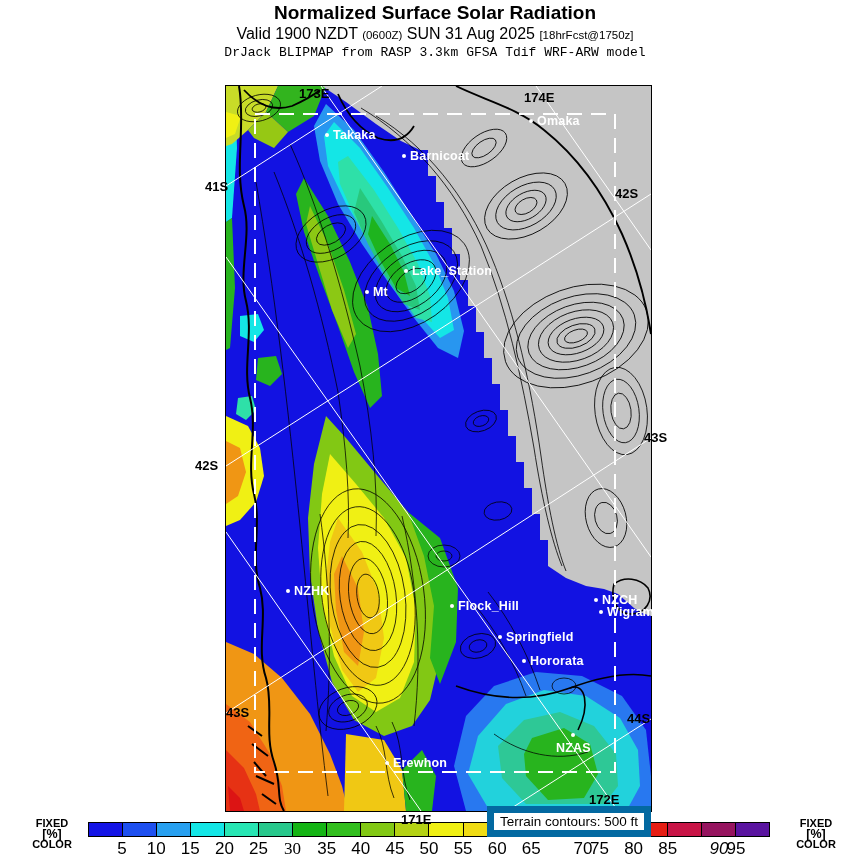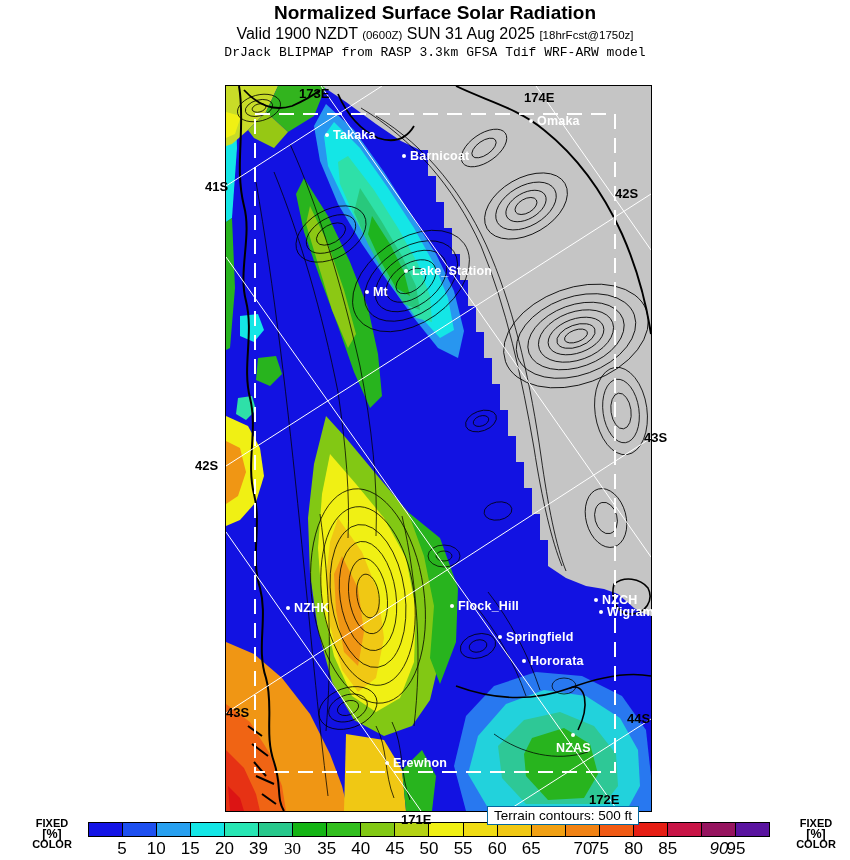--- a/index.html
+++ b/index.html
@@ -15,21 +15,21 @@
   #map-frame{position:absolute;left:225px;top:85px;width:425px;height:725px;
              border:1px solid #000;box-sizing:content-box;}
   #map-frame svg{display:block;}
   .station{position:absolute;display:flex;align-items:center;gap:4px;z-index:5;
            transform:translateY(-50%);white-space:nowrap;pointer-events:none;}
   .station .dot{width:4px;height:4px;border-radius:50%;background:#fff;flex:0 0 auto;}
   .station .lbl{color:#fff;font-size:12.5px;font-weight:bold;letter-spacing:.2px;}
   .grat{position:absolute;color:#000;font-size:13px;font-weight:bold;z-index:4;
         white-space:nowrap;pointer-events:none;}
   #terrain-note{position:absolute;left:487px;top:806px;z-index:6;background:#fff;
-        border:1px solid #0369a1;padding:0 6px;font-size:13.5px;line-height:17px;color:#000;}
+        border:7px solid #0369a1;padding:0 6px;font-size:13.5px;line-height:17px;color:#000;}
   
   .fixed-block{position:absolute;top:818px;width:52px;text-align:center;color:#000;
         font-size:11px;font-weight:bold;line-height:10.5px;z-index:3;}
   .fixed-block .pct{font-size:12.5px;}
   #fixed-left{left:26px;}
   #fixed-right{left:790px;}
   #colorbar{position:absolute;left:88px;top:822px;width:682px;height:15px;display:flex;
         border:1px solid #000;box-sizing:border-box;}
   #colorbar .seg{flex:1 1 auto;border-right:1px solid #000;}
   #colorbar .seg:last-child{border-right:none;}
@@ -213,21 +213,21 @@
         <span class="lbl">Omaka</span>
       </div>
       <div class="station" style="left: 404px; top: 271px;">
         <span class="dot"></span>
         <span class="lbl">Lake_Station</span>
       </div>
       <div class="station" style="left: 365px; top: 292px;">
         <span class="dot"></span>
         <span class="lbl">Mt</span>
       </div>
-      <div class="station" style="left: 286px; top: 608px;">
+      <div class="station" style="left: 286px; top: 591px;">
         <span class="dot"></span>
         <span class="lbl">NZHK</span>
       </div>
       <div class="station" style="left: 450px; top: 606px;">
         <span class="dot"></span>
         <span class="lbl">Flock_Hill</span>
       </div>
       <div class="station" style="left: 594px; top: 600px;">
         <span class="dot"></span>
         <span class="lbl">NZCH</span>
@@ -287,21 +287,21 @@
       <div class="seg" style="background: rgb(230, 30, 20);"></div>
       <div class="seg" style="background: rgb(200, 20, 70);"></div>
       <div class="seg" style="background: rgb(150, 20, 95);"></div>
       <div class="seg" style="background: rgb(90, 20, 160);"></div>
     </div>
   <div id="cb-ticks">
       <span class="tick" style="left: 122.1px;">5</span>
       <span class="tick" style="left: 156.2px;">10</span>
       <span class="tick" style="left: 190.3px;">15</span>
       <span class="tick" style="left: 224.4px;">20</span>
-      <span class="tick" style="left: 258.5px;">39</span>
+      <span class="tick" style="left: 258.5px;">25</span>
       <span class="tick" style="left: 292.6px; font-family: Liberation Serif, serif;">30</span>
       <span class="tick" style="left: 326.7px;">35</span>
       <span class="tick" style="left: 360.8px;">40</span>
       <span class="tick" style="left: 394.9px;">45</span>
       <span class="tick" style="left: 429px;">50</span>
       <span class="tick" style="left: 463.1px;">55</span>
       <span class="tick" style="left: 497.2px;">60</span>
       <span class="tick" style="left: 531.3px;">65</span>
       <span class="tick" style="left: 583px;">70</span>
       <span class="tick" style="left: 599.5px;">75</span>

